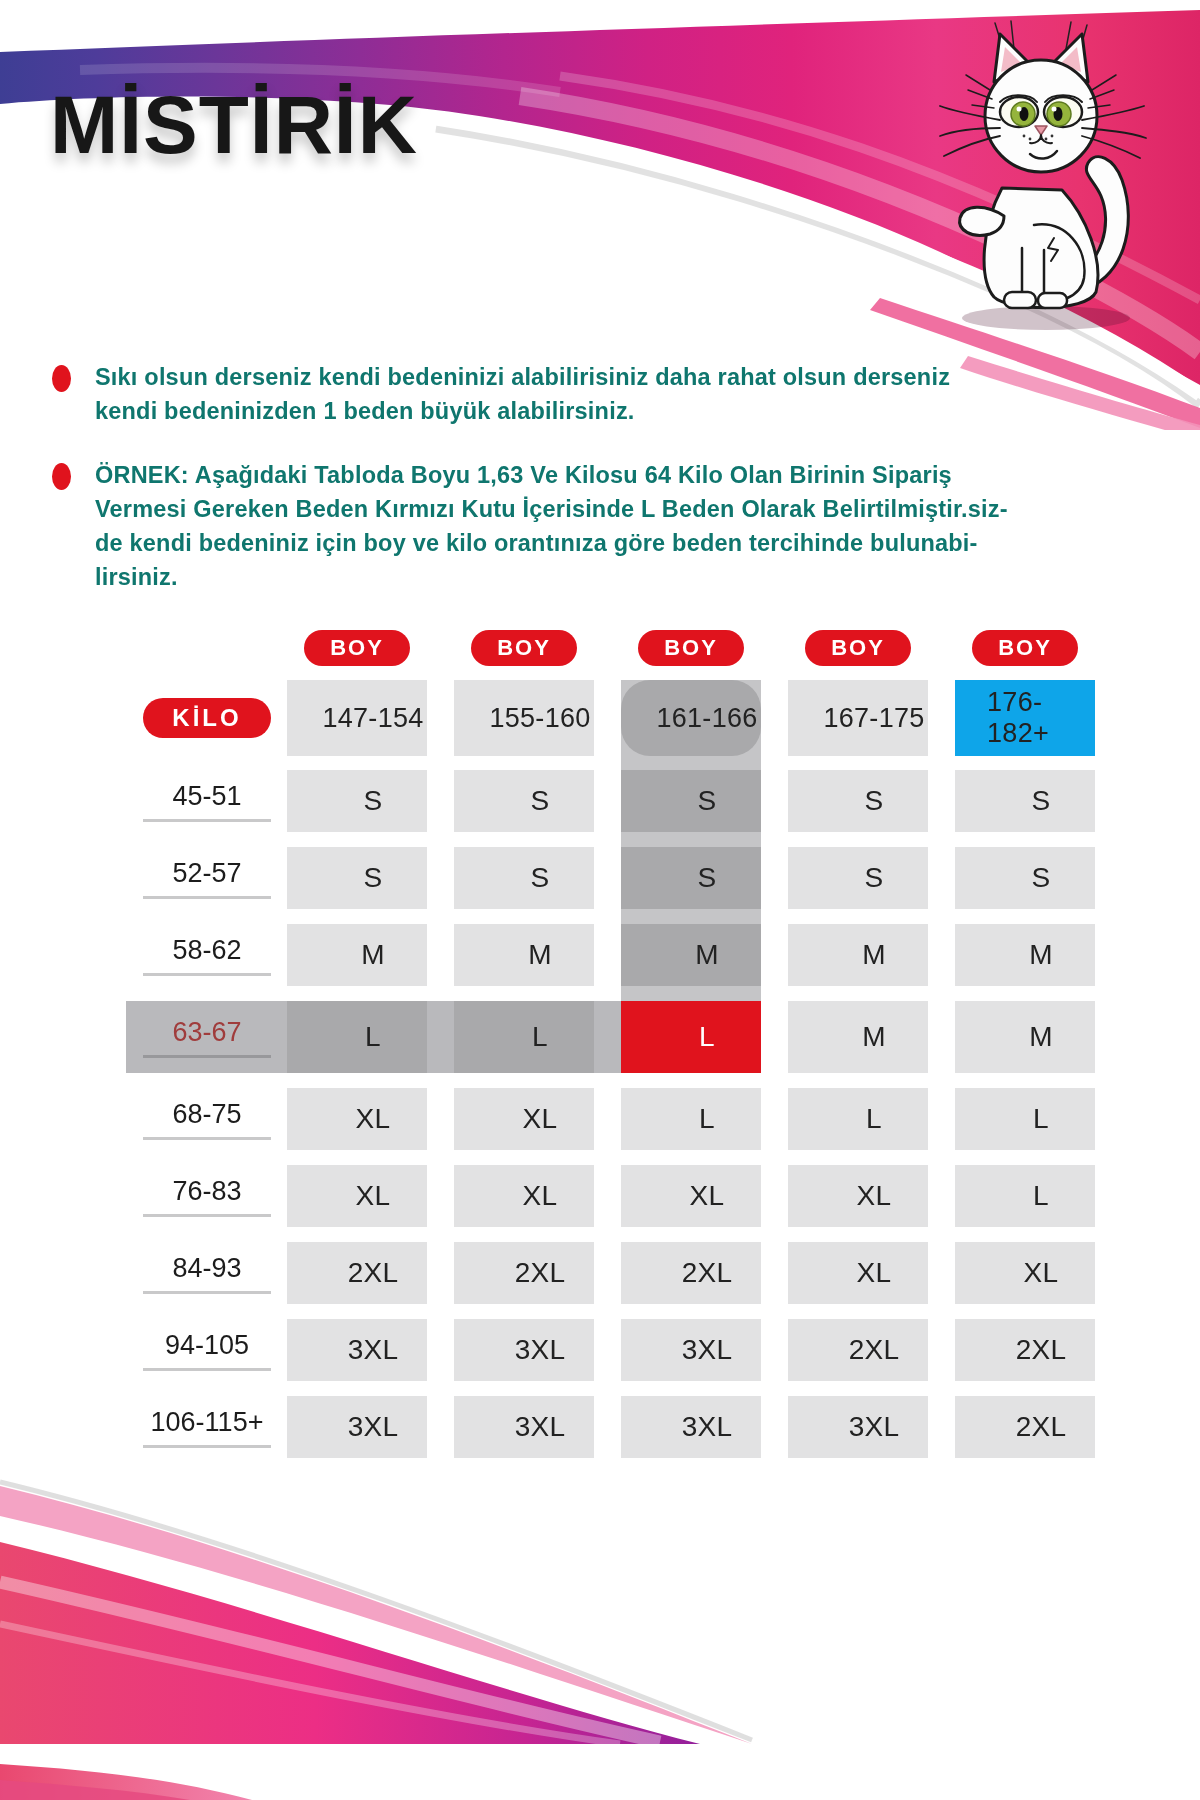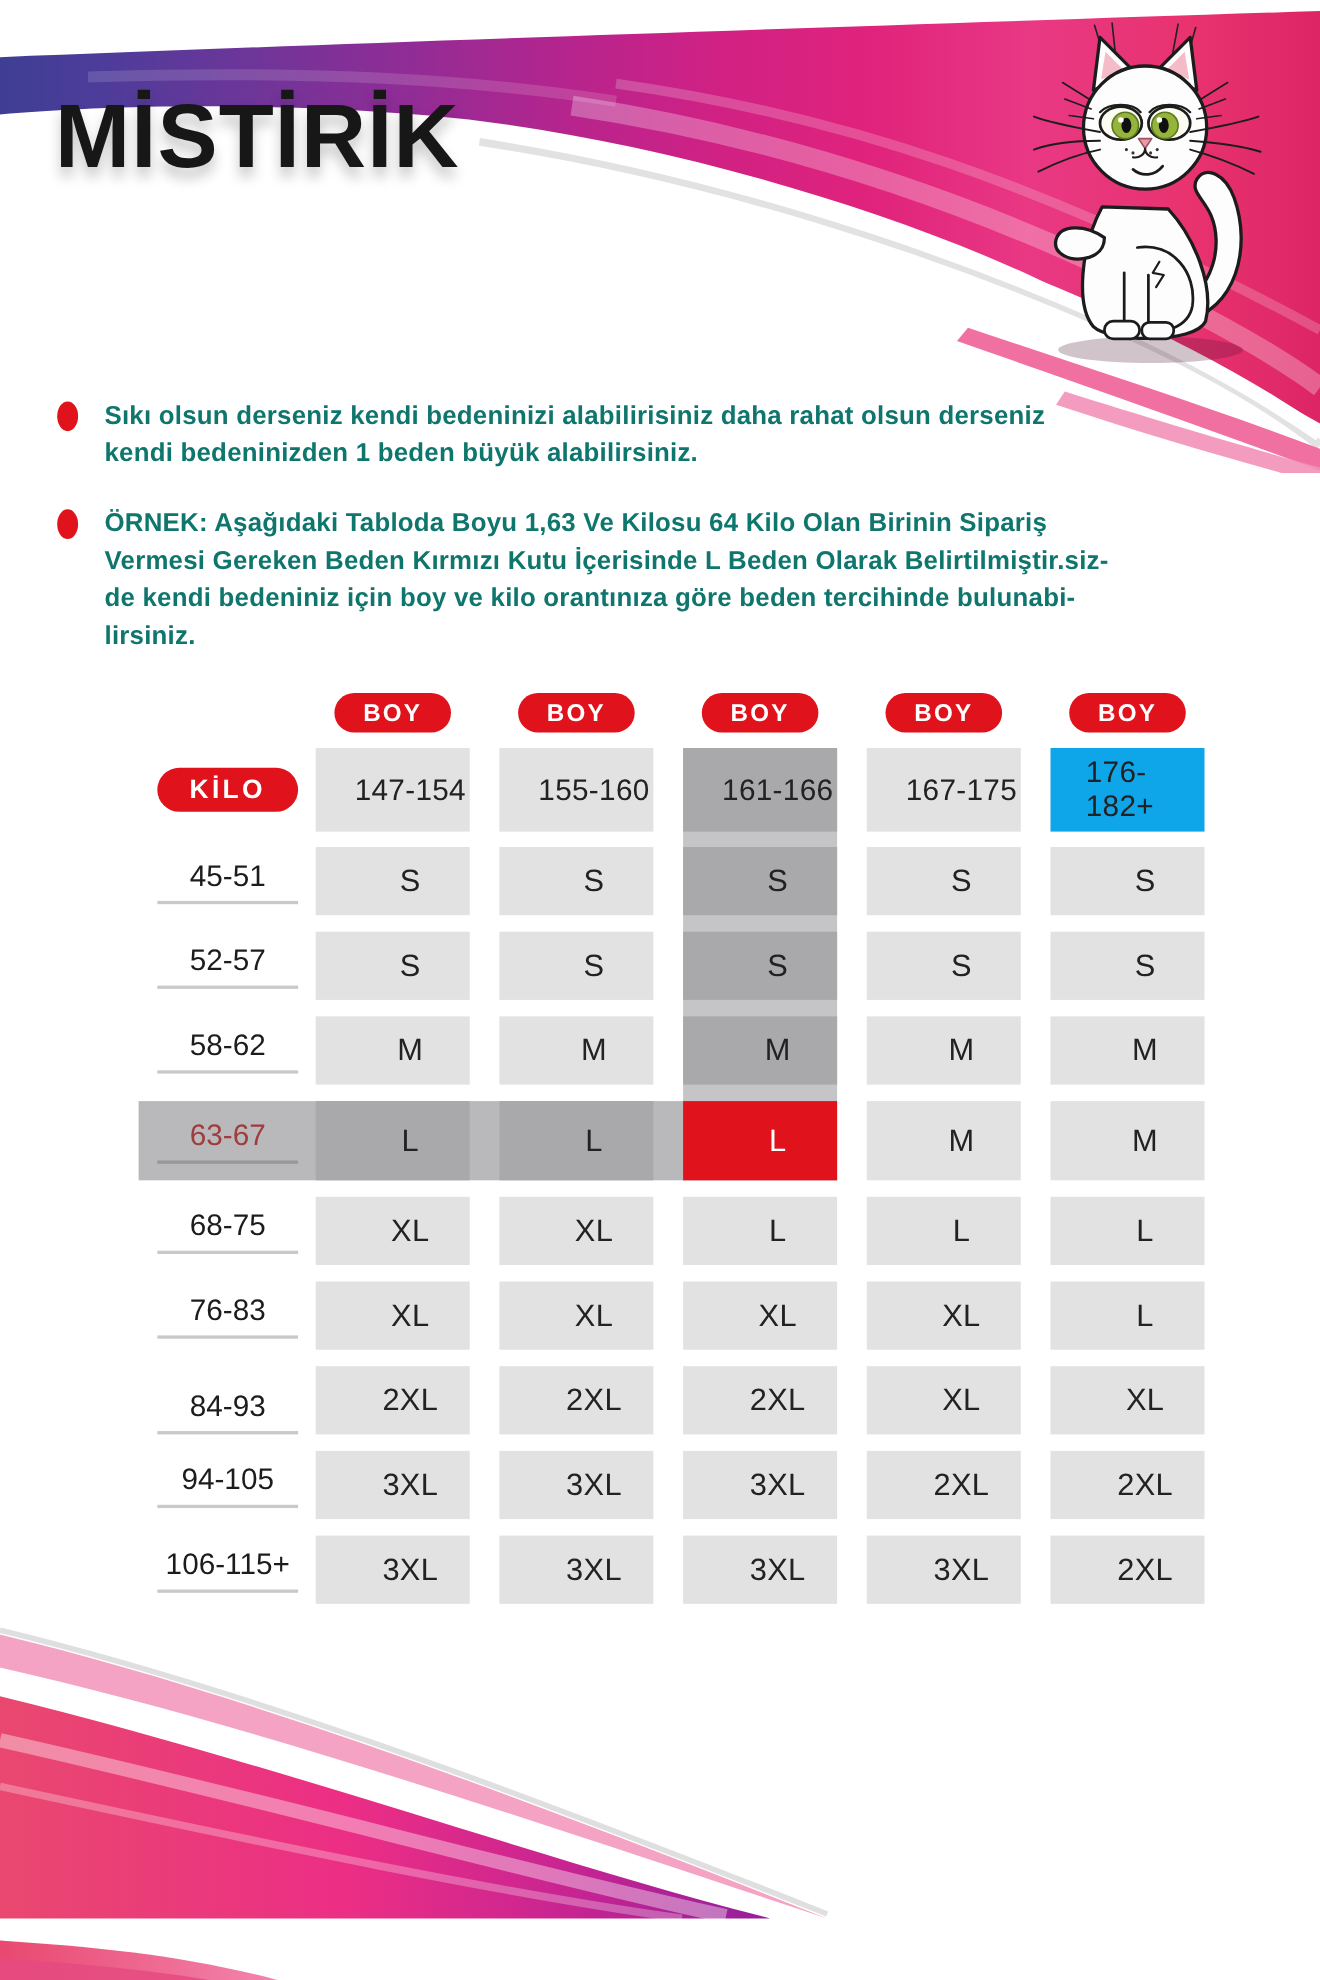--- a/index.html
+++ b/index.html
@@ -198,21 +198,21 @@
     <div class="strip row-strip" style="background: rgb(185, 185, 188);"></div>
 
   <div class="boy-pill" style="grid-area: 1 / 3 / 2 / 4; background: rgb(224, 19, 29);">BOY</div>
       <div class="boy-pill" style="grid-area: 1 / 5 / 2 / 6; background: rgb(224, 19, 29);">BOY</div>
       <div class="boy-pill" style="grid-area: 1 / 7 / 2 / 8; background: rgb(224, 19, 29);">BOY</div>
       <div class="boy-pill" style="grid-area: 1 / 9 / 2 / 10; background: rgb(224, 19, 29);">BOY</div>
       <div class="boy-pill" style="grid-area: 1 / 11 / 2 / 12; background: rgb(224, 19, 29);">BOY</div>
       <div class="kilo-pill" style="grid-area: 3 / 1 / 4 / 2; background: rgb(224, 19, 29);">KİLO</div>
       <div class="hdr" style="grid-area: 3 / 3 / 4 / 4; background: rgb(226, 226, 227);">147-154</div>
       <div class="hdr" style="grid-area: 3 / 5 / 4 / 6; background: rgb(226, 226, 227);">155-160</div>
-      <div class="hdr dark" style="grid-area: 3 / 7 / 4 / 8; background: rgb(169, 169, 171);">161-166</div>
+      <div class="hdr dark" style="grid-area: 3 / 7 / 4 / 8; background: rgb(169, 169, 171); border-radius: 29px;">161-166</div>
       <div class="hdr" style="grid-area: 3 / 9 / 4 / 10; background: rgb(226, 226, 227);">167-175</div>
       <div class="hdr" style="grid-area: 3 / 11 / 4 / 12; background: #0ea5e9;">176-182+</div>
       <div class="row-label" style="grid-area: 5 / 1 / 6 / 2;">
         <span>45-51</span>
         <div class="u"></div>
       </div>
       <div class="cell" style="grid-area: 5 / 3 / 6 / 4; background: rgb(226, 226, 227);">S</div>
       <div class="cell" style="grid-area: 5 / 5 / 6 / 6; background: rgb(226, 226, 227);">S</div>
       <div class="cell dark" style="grid-area: 5 / 7 / 6 / 8; background: rgb(169, 169, 171);">S</div>
       <div class="cell" style="grid-area: 5 / 9 / 6 / 10; background: rgb(226, 226, 227);">S</div>
@@ -255,21 +255,21 @@
       <div class="cell" style="grid-area: 13 / 11 / 14 / 12; background: rgb(226, 226, 227);">L</div>
       <div class="row-label" style="grid-area: 15 / 1 / 16 / 2;">
         <span>76-83</span>
         <div class="u"></div>
       </div>
       <div class="cell" style="grid-area: 15 / 3 / 16 / 4; background: rgb(226, 226, 227);">XL</div>
       <div class="cell" style="grid-area: 15 / 5 / 16 / 6; background: rgb(226, 226, 227);">XL</div>
       <div class="cell" style="grid-area: 15 / 7 / 16 / 8; background: rgb(226, 226, 227);">XL</div>
       <div class="cell" style="grid-area: 15 / 9 / 16 / 10; background: rgb(226, 226, 227);">XL</div>
       <div class="cell" style="grid-area: 15 / 11 / 16 / 12; background: rgb(226, 226, 227);">L</div>
-      <div class="row-label" style="grid-area: 17 / 1 / 18 / 2; justify-content: flex-end;">
+      <div class="row-label" style="grid-area: 17 / 1 / 18 / 2;">
         <span>84-93</span>
         <div class="u"></div>
       </div>
       <div class="cell" style="grid-area: 17 / 3 / 18 / 4; background: rgb(226, 226, 227);">2XL</div>
       <div class="cell" style="grid-area: 17 / 5 / 18 / 6; background: rgb(226, 226, 227);">2XL</div>
       <div class="cell" style="grid-area: 17 / 7 / 18 / 8; background: rgb(226, 226, 227);">2XL</div>
       <div class="cell" style="grid-area: 17 / 9 / 18 / 10; background: rgb(226, 226, 227);">XL</div>
       <div class="cell" style="grid-area: 17 / 11 / 18 / 12; background: rgb(226, 226, 227);">XL</div>
       <div class="row-label" style="grid-area: 19 / 1 / 20 / 2;">
         <span>94-105</span>

